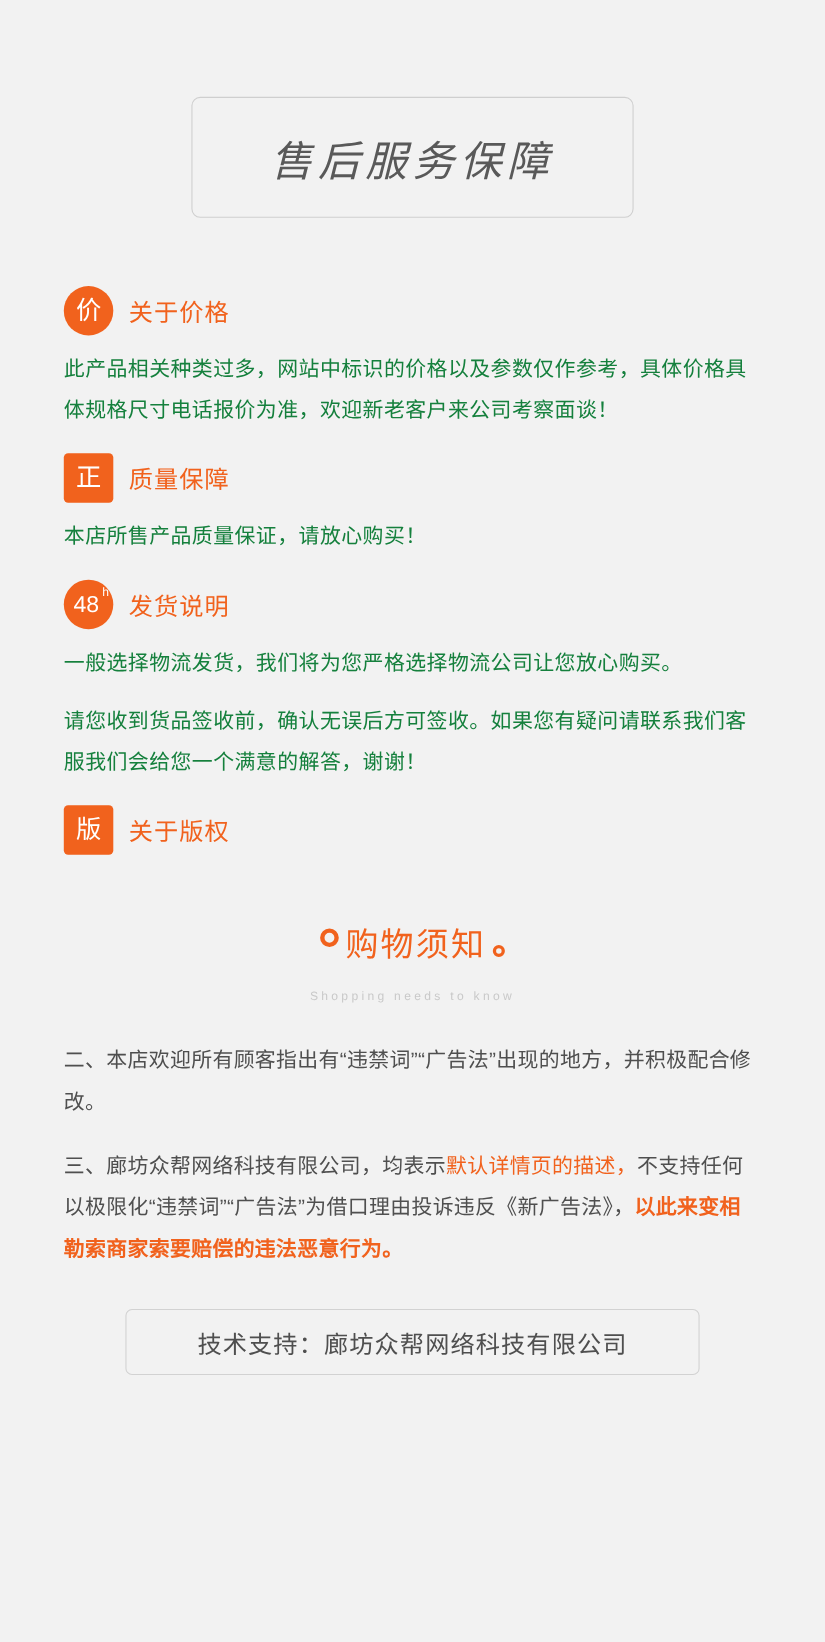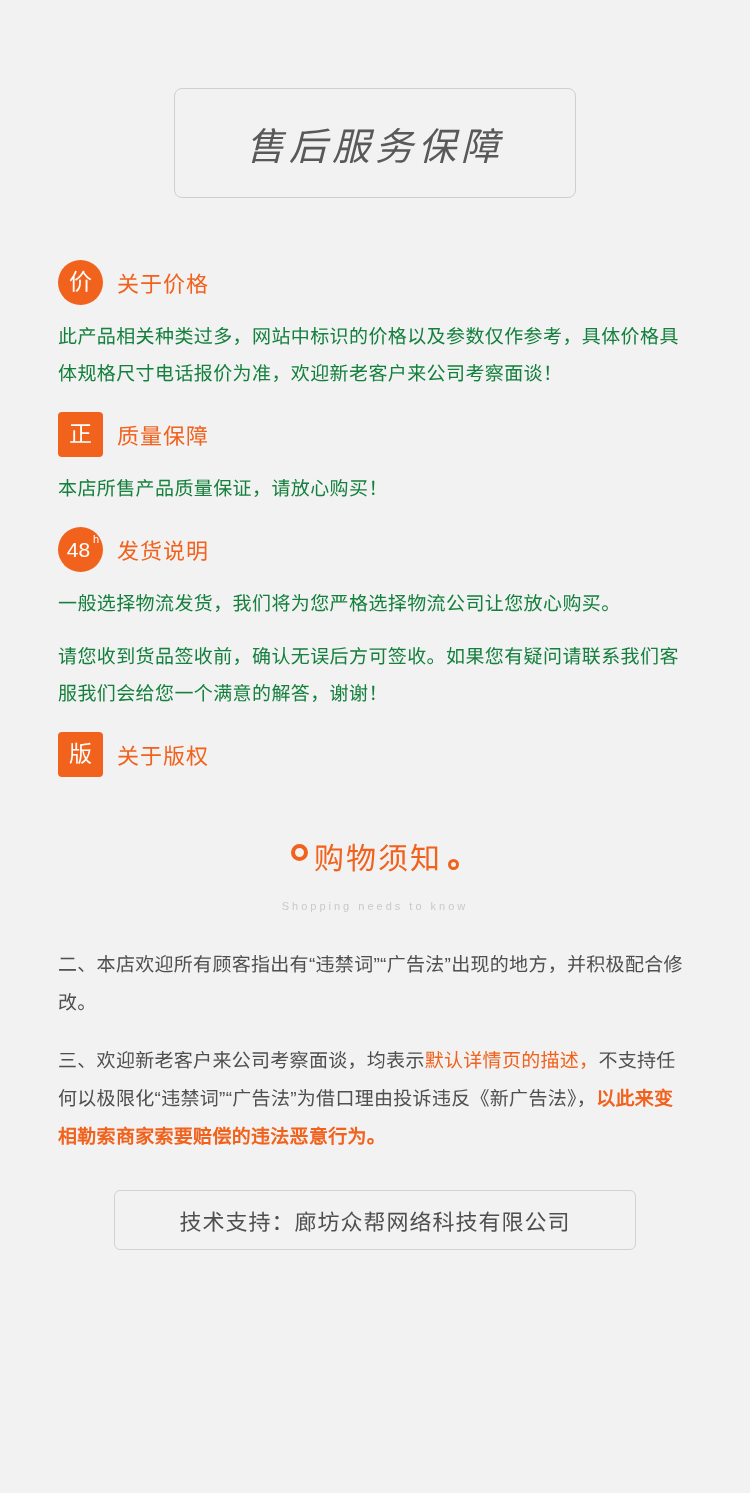--- a/index.html
+++ b/index.html
@@ -250,21 +250,21 @@
   </div>
 
   <div class="notice-list">
 
 
     <p class="notice-para">
       <span>二、本店欢迎所有顾客指出有“违禁词”“广告法”出现的地方，并积极配合修改。</span>
     </p>
 
     <p class="notice-para">
-      <span>三、欢迎新老客户来公司考察面谈，均表示</span><span class="hl">默认详情页的描述，</span><span>不支持任何以极限化“违禁词”“广告法”为借口理由投诉违反《新广告法》，</span><span class="hl-bold">以此来变相勒索商家索要赔偿的违法恶意行为。</span>
+      <span>三、廊坊众帮网络科技有限公司，均表示</span><span class="hl">默认详情页的描述，</span><span>不支持任何以极限化“违禁词”“广告法”为借口理由投诉违反《新广告法》，</span><span class="hl-bold">以此来变相勒索商家索要赔偿的违法恶意行为。</span>
     </p>
 
   </div>
 
   <div class="footer-wrap">
     <div class="footer-box">
       <span>技术支持：廊坊众帮网络科技有限公司</span>
     </div>
   </div>
 

